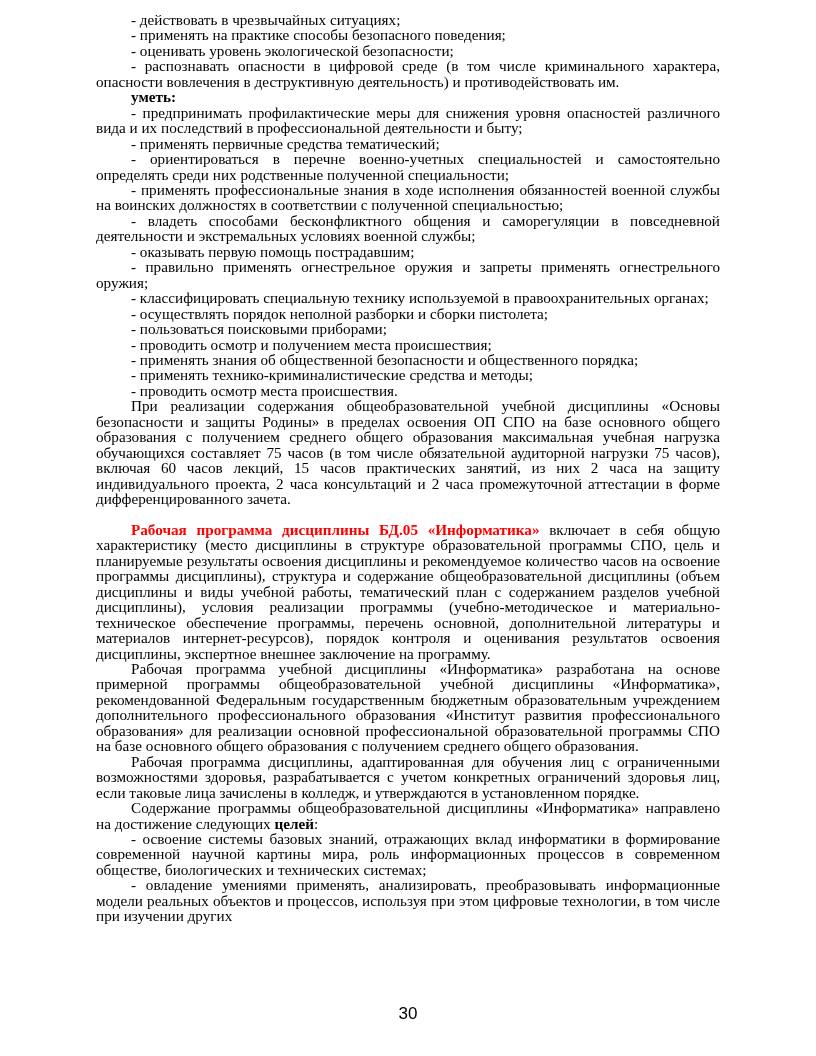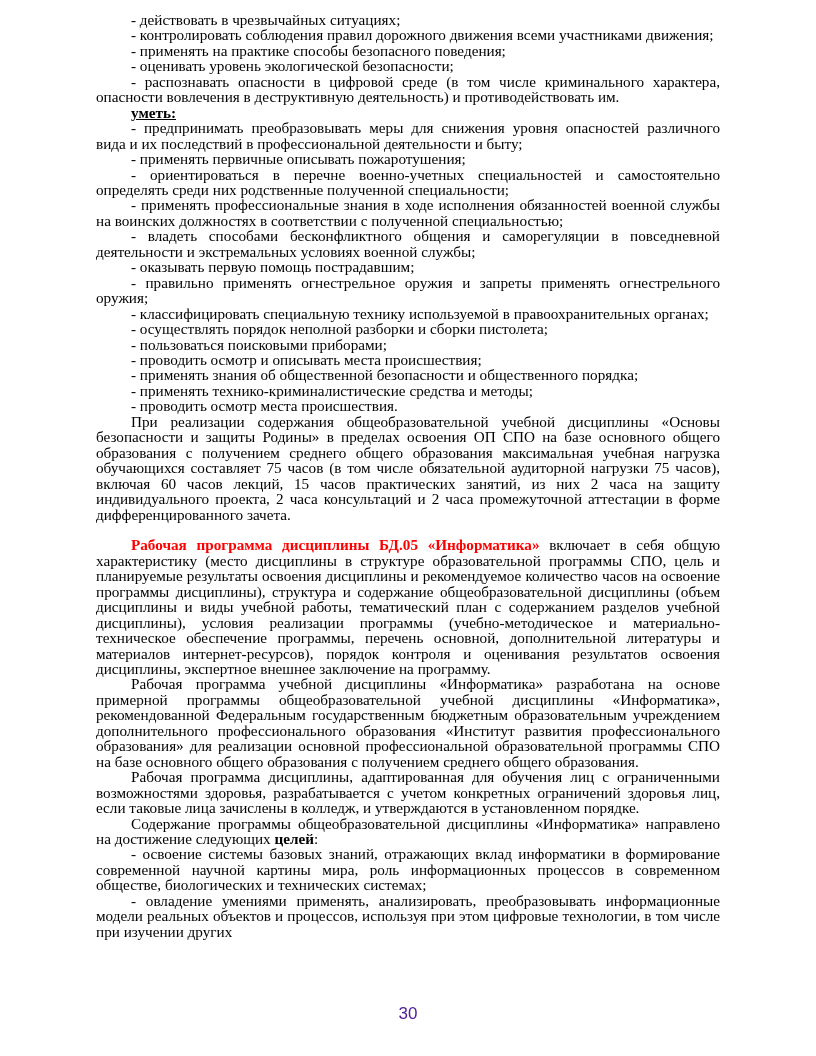--- a/index.html
+++ b/index.html
@@ -31,54 +31,53 @@
   .para {
     margin: 0;
     padding: 0;
     text-indent: 35px;
   }
   .para.spacer {
     height: 15.45px;
     text-indent: 0;
   }
   .run-bold { font-weight: bold; }
-  .run-underline { text-decoration: underline; }
+  .run-underline { }
   .page-number {
     position: absolute;
     left: 0;
     top: 1004px;
     width: 816px;
     text-align: center;
     font-family: "Liberation Sans", sans-serif;
     font-size: 17px;
-    color: #4c1d95;
+    color: #000000;
   }
 </style>
 </head>
 <body>
 
 <div class="page">
   <div class="content">
       <p class="para"><span>- действовать в чрезвычайных ситуациях;</span></p>
-      <p class="para"><span>- контролировать соблюдения правил дорожного движения всеми участниками движения;</span></p>
       <p class="para"><span>- применять на практике способы безопасного поведения;</span></p>
       <p class="para"><span>- оценивать уровень экологической безопасности;</span></p>
       <p class="para"><span>- распознавать опасности в цифровой среде (в том числе криминального характера, опасности вовлечения в деструктивную деятельность) и противодействовать им.</span></p>
       <p class="para"><span class="run-bold run-underline">уметь:</span></p>
-      <p class="para"><span>- предпринимать преобразовывать меры для снижения уровня опасностей различного вида и их последствий в профессиональной деятельности и быту;</span></p>
-      <p class="para"><span>- применять первичные описывать пожаротушения;</span></p>
+      <p class="para"><span>- предпринимать профилактические меры для снижения уровня опасностей различного вида и их последствий в профессиональной деятельности и быту;</span></p>
+      <p class="para"><span>- применять первичные средства тематический;</span></p>
       <p class="para"><span>- ориентироваться в перечне военно-учетных специальностей и самостоятельно определять среди них родственные полученной специальности;</span></p>
       <p class="para"><span>- применять профессиональные знания в ходе исполнения обязанностей военной службы на воинских должностях в соответствии с полученной специальностью;</span></p>
       <p class="para"><span>- владеть способами бесконфликтного общения и саморегуляции в повседневной деятельности и экстремальных условиях военной службы;</span></p>
       <p class="para"><span>- оказывать первую помощь пострадавшим;</span></p>
       <p class="para"><span>- правильно применять огнестрельное оружия и запреты применять огнестрельного оружия;</span></p>
       <p class="para"><span>- классифицировать специальную технику используемой в правоохранительных органах;</span></p>
       <p class="para"><span>- осуществлять порядок неполной разборки и сборки пистолета;</span></p>
       <p class="para"><span>- пользоваться поисковыми приборами;</span></p>
-      <p class="para"><span>- проводить осмотр и описывать места происшествия;</span></p>
+      <p class="para"><span>- проводить осмотр и получением места происшествия;</span></p>
       <p class="para"><span>- применять знания об общественной безопасности и общественного порядка;</span></p>
       <p class="para"><span>- применять технико-криминалистические средства и методы;</span></p>
       <p class="para"><span>- проводить осмотр места происшествия.</span></p>
       <p class="para"><span>При реализации содержания общеобразовательной учебной дисциплины «Основы безопасности и защиты Родины» в пределах освоения ОП СПО на базе основного общего образования с получением среднего общего образования максимальная учебная нагрузка обучающихся составляет 75 часов (в том числе обязательной аудиторной нагрузки 75 часов), включая 60 часов лекций, 15 часов практических занятий, из них 2 часа на защиту индивидуального проекта, 2 часа консультаций и 2 часа промежуточной аттестации в форме дифференцированного зачета.</span></p>
       <p class="para spacer"></p>
       <p class="para"><span class="run-bold" style="color: rgb(255, 0, 0);">Рабочая программа дисциплины БД.05 «Информатика»</span><span> включает в себя общую характеристику (место дисциплины в структуре образовательной программы СПО, цель и планируемые результаты освоения дисциплины и рекомендуемое количество часов на освоение программы дисциплины), структура и содержание общеобразовательной дисциплины (объем дисциплины и виды учебной работы, тематический план с содержанием разделов учебной дисциплины), условия реализации программы (учебно-методическое и материально-техническое обеспечение программы, перечень основной, дополнительной литературы и материалов интернет-ресурсов), порядок контроля и оценивания результатов освоения дисциплины, экспертное внешнее заключение на программу.</span></p>
       <p class="para"><span>Рабочая программа учебной дисциплины «Информатика» разработана на основе примерной программы общеобразовательной учебной дисциплины «Информатика», рекомендованной Федеральным государственным бюджетным образовательным учреждением дополнительного профессионального образования «Институт развития профессионального образования» для реализации основной профессиональной образовательной программы СПО на базе основного общего образования с получением среднего общего образования.</span></p>
       <p class="para"><span>Рабочая программа дисциплины, адаптированная для обучения лиц с ограниченными возможностями здоровья, разрабатывается с учетом конкретных ограничений здоровья лиц, если таковые лица зачислены в колледж, и утверждаются в установленном порядке.</span></p>
       <p class="para"><span>Содержание программы общеобразовательной дисциплины «Информатика» направлено на достижение следующих </span><span class="run-bold">целей</span><span>:</span></p>
       <p class="para"><span>- освоение системы базовых знаний, отражающих вклад информатики в формирование современной научной картины мира, роль информационных процессов в современном обществе, биологических и технических системах;</span></p>

